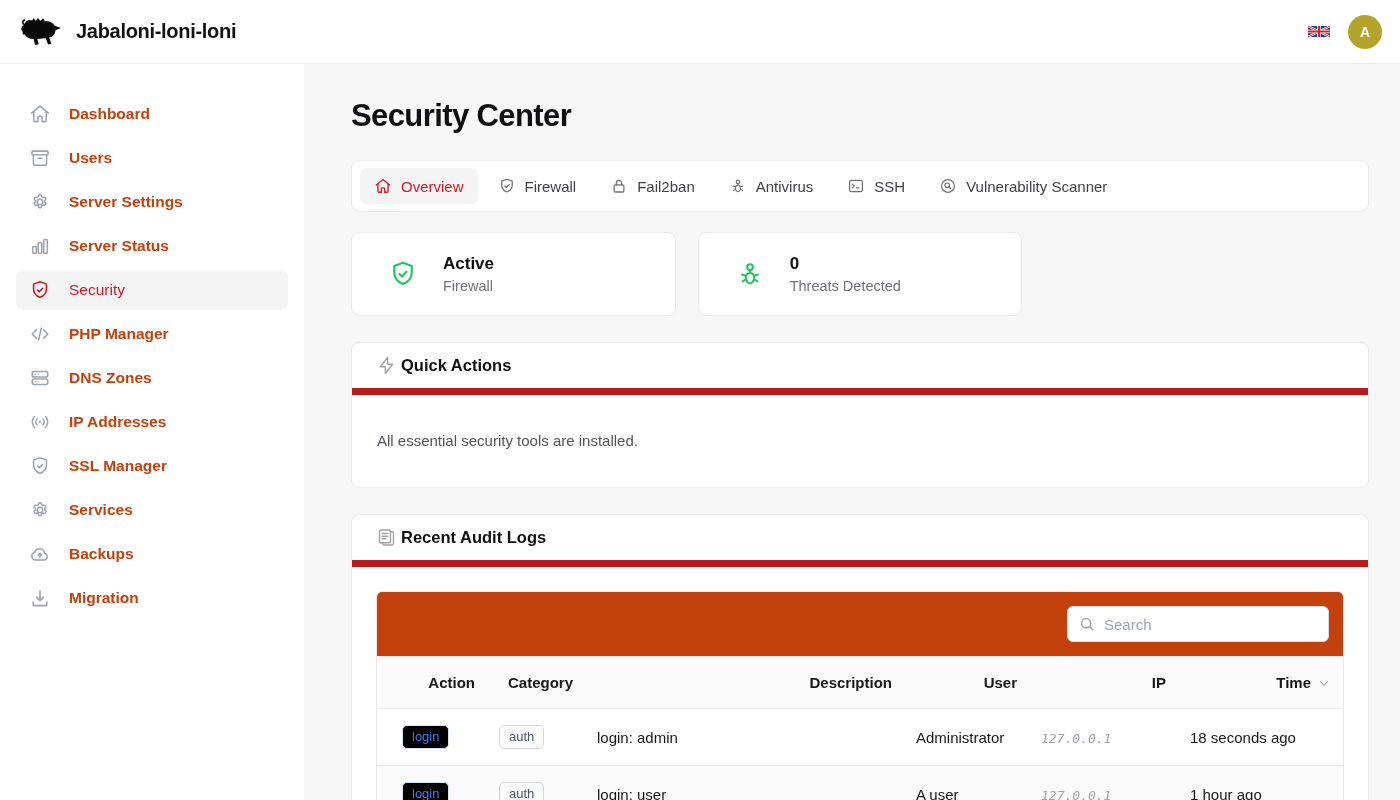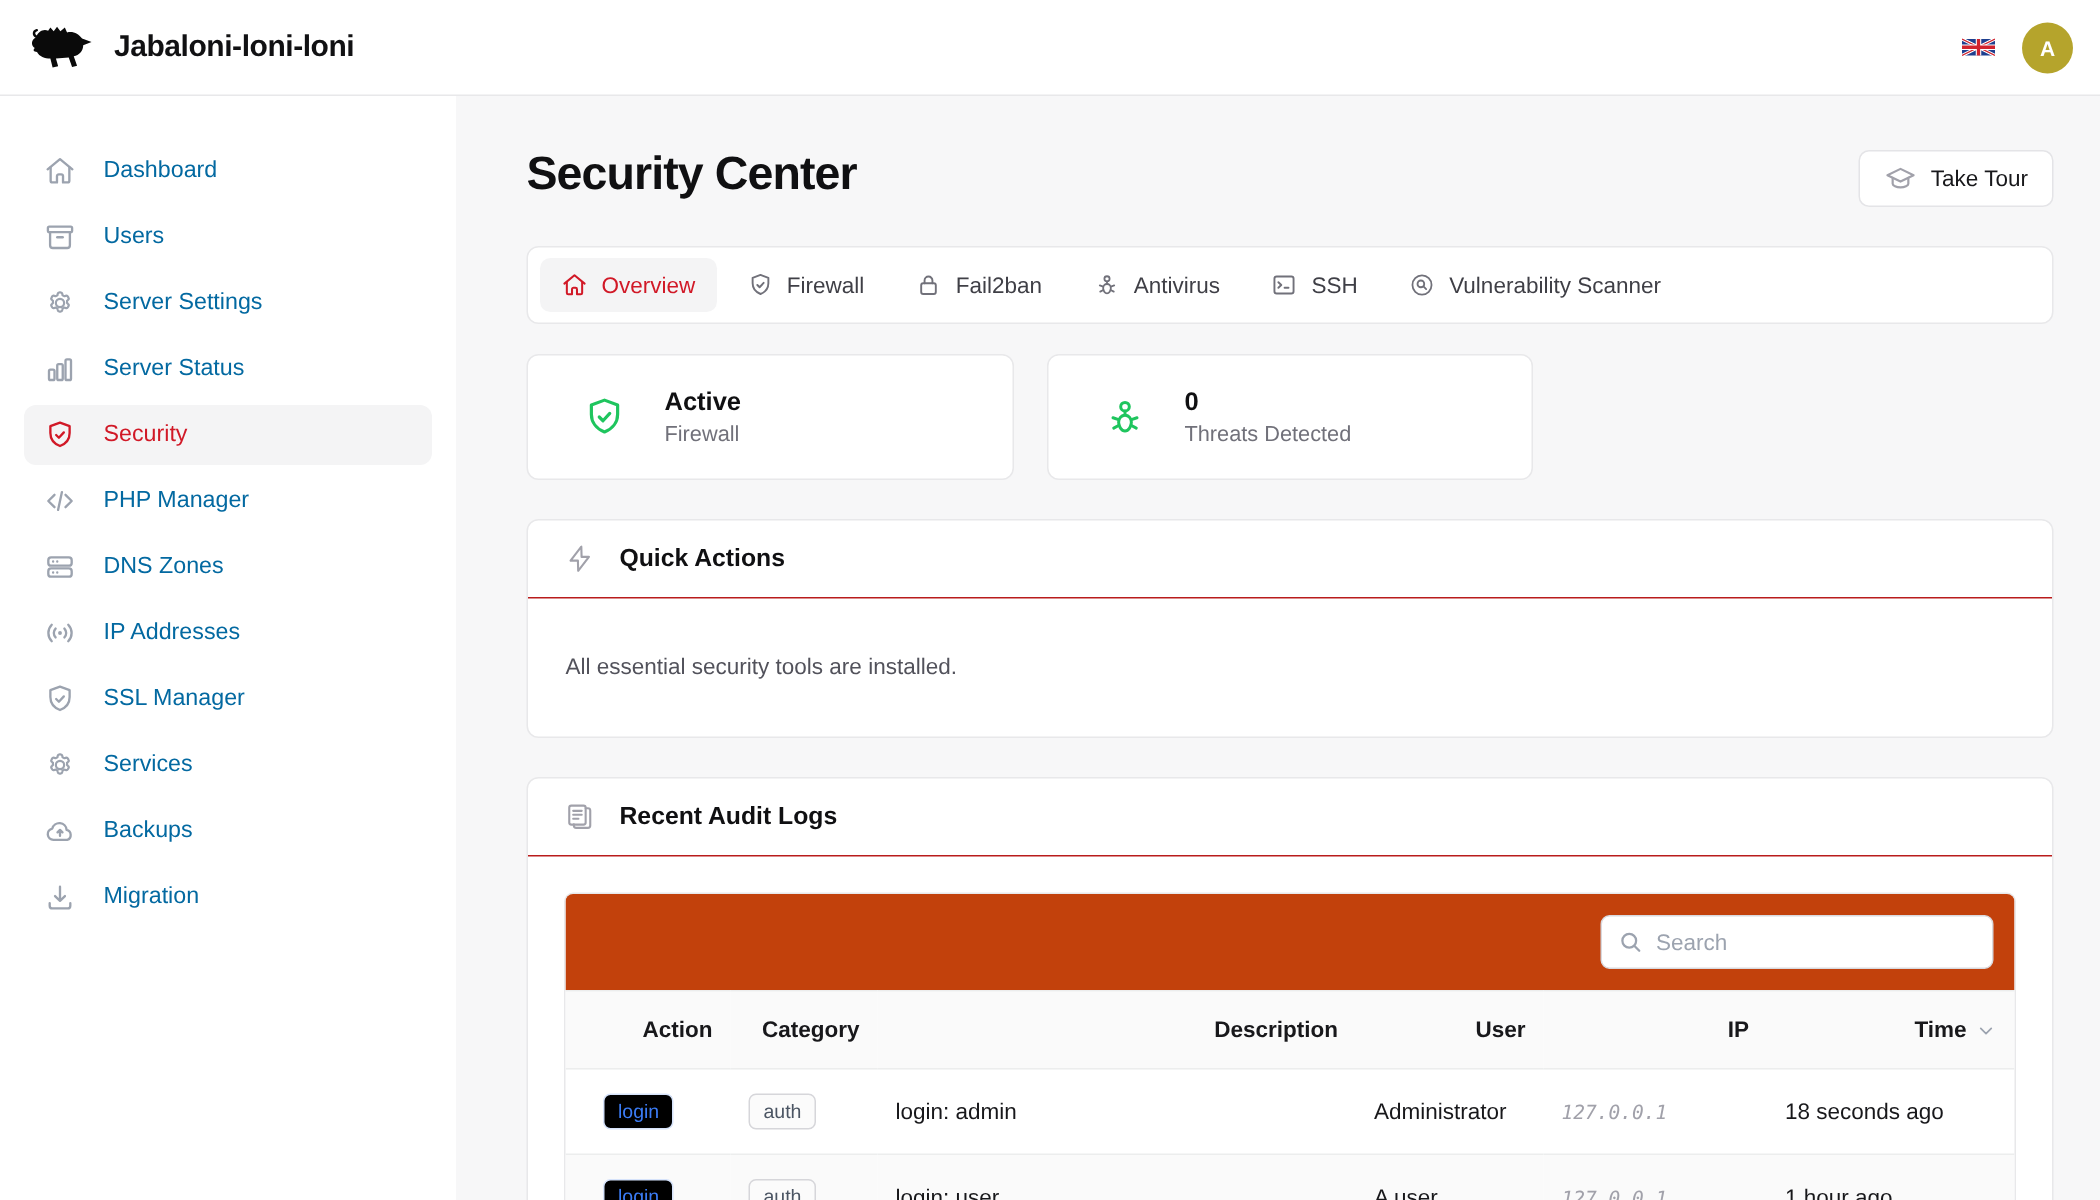--- a/index.html
+++ b/index.html
@@ -17,21 +17,21 @@
   .avatar { width:34px; height:34px; border-radius:50%; background:#b5a42c; color:#fff;
     font-weight:700; font-size:14px; display:flex; align-items:center; justify-content:center; cursor:pointer; }
 
   
   .shell { display:flex; height:736px; }
   .sidebar { width:304px; background:#fff; padding:30px 16px 0; flex-shrink:0; }
   .content { flex:1; padding:34px 31px 0 47px; overflow:hidden; }
 
   
   .side-item { height:40px; margin-bottom:4px; display:flex; align-items:center; gap:17px;
-    padding:0 12px; border-radius:8px; cursor:pointer; color:#0369a1; font-size:15.5px; }
+    padding:0 12px; border-radius:8px; cursor:pointer; color:#c2410c; font-size:15.5px;font-weight:bold; }
   .side-item .sicon { width:24px; height:24px; color:#9ca3af; display:flex; align-items:center; justify-content:center; }
   .side-item.active { background:#f4f4f5; color:#d11927; font-weight:500; }
   .side-item.active .sicon { color:#d11927; }
   .sicon svg, .ticon svg { width:22px; height:22px; }
 
   
   .page-head { display:flex; align-items:flex-start; justify-content:space-between; }
   .page-title { font-size:31px; font-weight:700; letter-spacing:-0.6px; color:#101012; }
   .tour-btn { display:flex; align-items:center; gap:9px; background:#fff; border:1px solid #e4e4e7;
     border-radius:7px; height:38px; padding:0 16px; font-size:15px; color:#18181b; cursor:pointer; margin-top:2px; }
@@ -51,22 +51,22 @@
   .stats { margin-top:20px; display:grid; grid-template-columns:1fr 1fr 1fr; gap:22px; }
   .stat-card { background:#fff; border:1px solid #e8e8ea; border-radius:8px; height:84px;
     display:flex; align-items:center; gap:25px; padding:0 36px; }
   .stat-card .gicon { color:#1fc55e; display:flex; }
   .stat-card .gicon svg { width:30px; height:30px; }
   .stat-value { font-size:17px; font-weight:700; color:#101012; }
   .stat-label { font-size:14.5px; color:#71717a; margin-top:4px; }
 
   
   .section-card { margin-top:26px; background:#fff; border:1px solid #e8e8ea; border-radius:8px; }
-  .section-head { height:52px; display:flex; align-items:center; gap:16px; padding:0 24px;
-    border-bottom:1px solid #b91c1c;text-align:right; }
+  .section-head { height:52px; display:flex; align-items:center; gap:4px; padding:0 24px;
+    border-bottom:7px solid #b91c1c;text-align:right; }
   .section-head .hicon { color:#a1a1aa; display:flex; }
   .section-head .hicon svg { width:21px; height:21px; }
   .section-title { font-size:16.5px; font-weight:700; color:#101012; }
   .section-body { padding:24px; }
   .qa-text { font-size:15px; color:#52525b; padding:13px 0 14px 1px; }
 
   
   .table-frame { border:1px solid #e8e8ea; border-radius:6px; overflow:hidden; }
   .search-row { display:flex; justify-content:flex-end; padding:14px; background:#c2410c; }
   .search-box { position:relative; width:262px; }
@@ -245,29 +245,20 @@
       </span>
       <span class="slabel">Migration</span>
     </div>
 
   </div>
 
   <div class="content">
 
     <div class="page-head">
       <div class="page-title">Security Center</div>
-      <button class="tour-btn">
-        <span class="ticon">
-          <svg viewBox="0 0 24 24" width="19" height="19" fill="none" stroke="currentColor" stroke-width="1.6" stroke-linecap="round" stroke-linejoin="round">
-              <path d="M2.5 9.6 12 5l9.5 4.6L12 14.2z"></path>
-              <path d="M6.3 11.6v4.3c0 1.3 2.6 2.6 5.7 2.6s5.7-1.3 5.7-2.6v-4.3"></path>
-            </svg>
-        </span>
-        <span>Take Tour</span>
-      </button>
     </div>
 
     <div class="tabs-card">
       <div class="tab active">
         <span class="ticon">
           <svg viewBox="0 0 24 24" fill="none" stroke="currentColor" stroke-width="1.8" stroke-linecap="round" stroke-linejoin="round">
               <path d="M3 10.8 12 3.4l9 7.4"></path>
               <path d="M5.2 9.4V19a1.3 1.3 0 0 0 1.3 1.3H9.8v-4.6c0-.7.6-1.3 1.3-1.3h1.8c.7 0 1.3.6 1.3 1.3v4.6h3.3A1.3 1.3 0 0 0 18.8 19V9.4"></path>
             </svg>
         </span>

